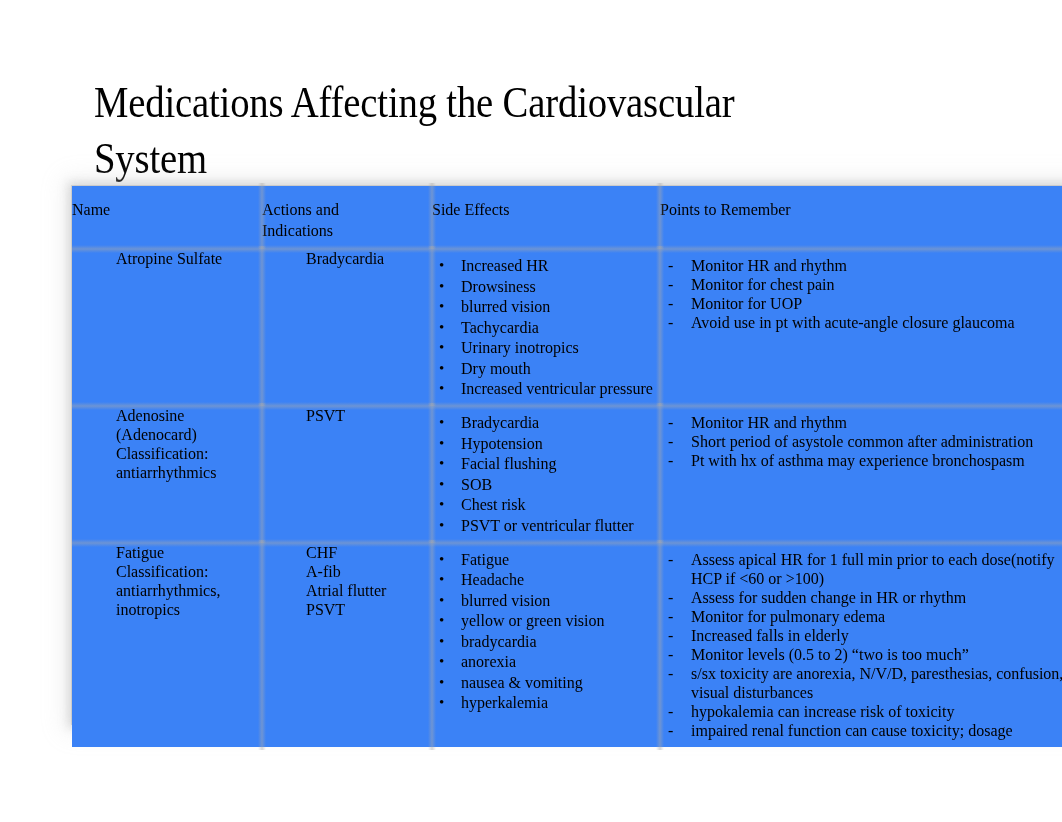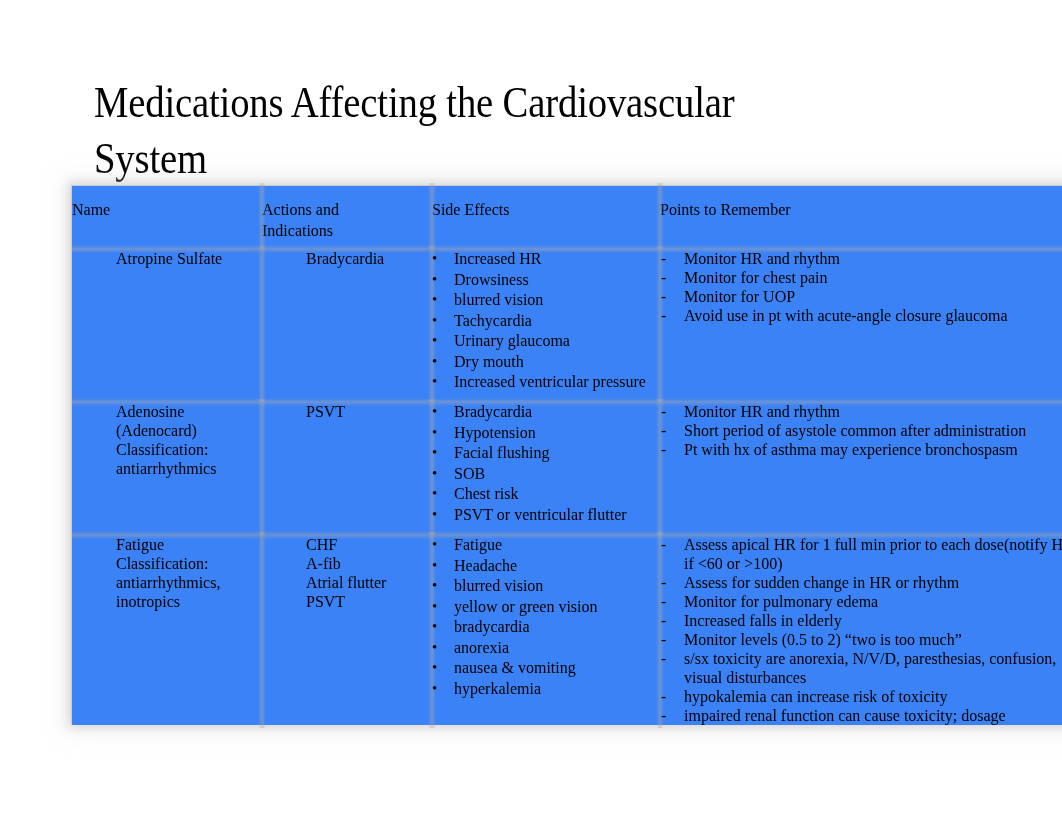--- a/index.html
+++ b/index.html
@@ -131,21 +131,21 @@
     padding-left: 44px;
   }
 
   .row1 .cell { height: 153px; }
   .row2 .cell { height: 133px; }
   .row3 .cell { height: 178px; }
 
   
   ul.blist, ul.dlist {
     list-style: none;
-    margin: 0;
+    margin: 7px;
     padding: 0;
     font-size: 16px;
   }
   ul.blist > li, ul.dlist > li {
     position: relative;
     line-height: 20px;
     margin: 0 0 0.5px 0;
     padding-left: 22px;
     white-space: normal;
   }
@@ -216,21 +216,21 @@
         </td>
         <td class="cell vrule row-actions">
           <div class="plain">Bradycardia</div>
         </td>
         <td class="cell vrule cell-side">
           <ul class="blist">
               <li>Increased HR</li>
               <li>Drowsiness</li>
               <li> blurred vision</li>
               <li>Tachycardia</li>
-              <li>Urinary glaucoma</li>
+              <li>Urinary inotropics</li>
               <li>Dry mouth</li>
               <li>Increased ventricular pressure</li>
             </ul>
         </td>
         <td class="cell vrule cell-points">
           <ul class="dlist">
               <li>Monitor HR and rhythm</li>
               <li>Monitor for chest pain</li>
               <li>Monitor for UOP</li>
               <li>Avoid use in pt with acute-angle closure glaucoma</li>

